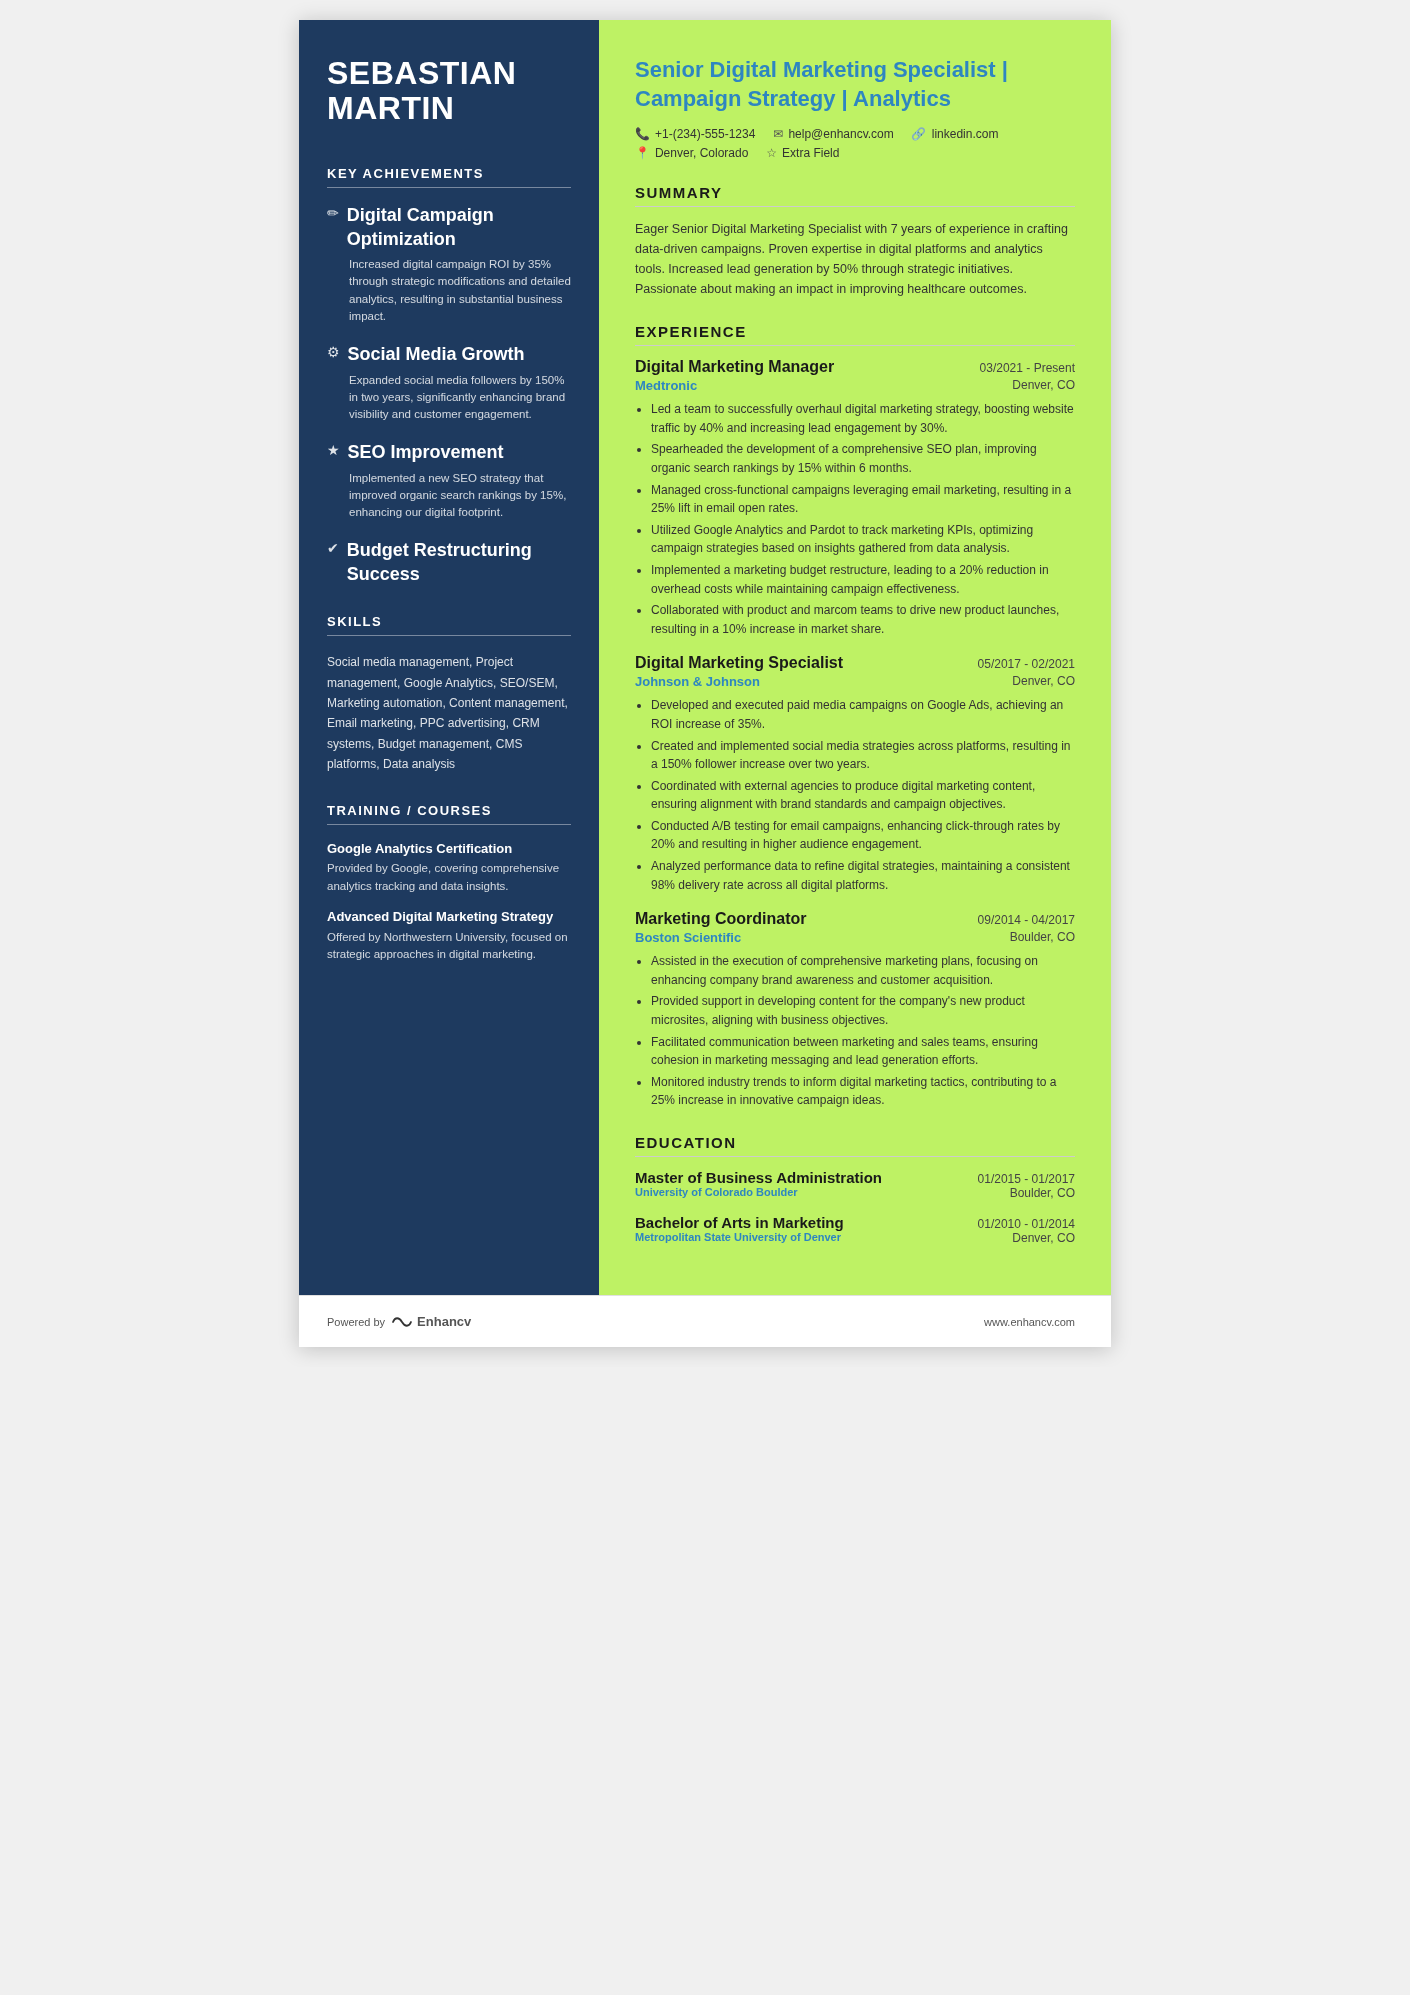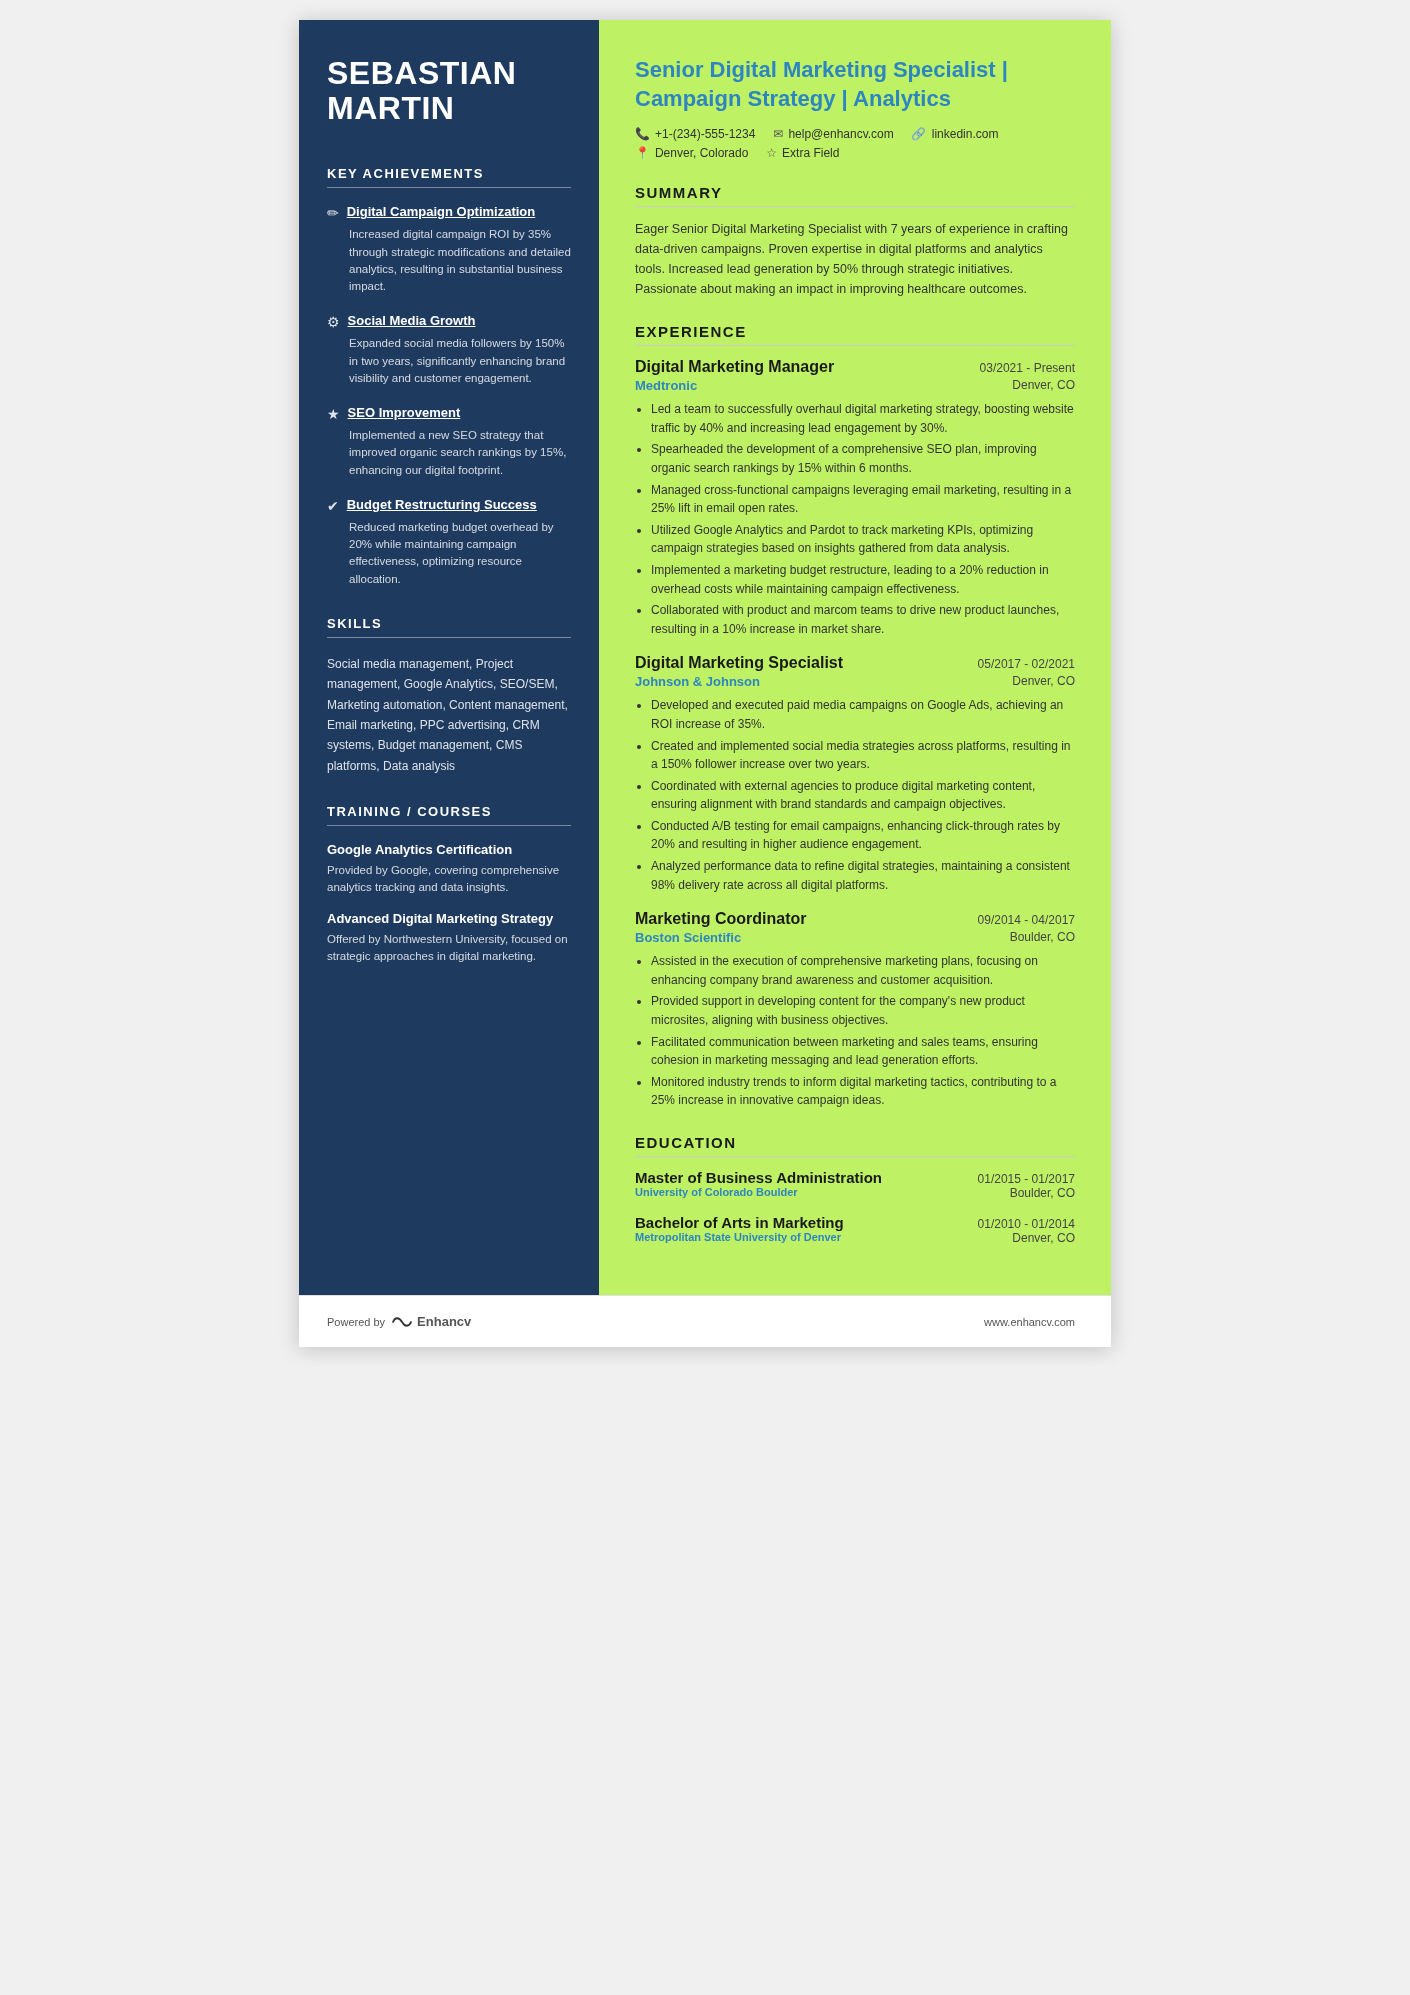--- a/index.html
+++ b/index.html
@@ -46,25 +46,24 @@
       gap: 8px;
       margin-bottom: 5px;
     }
     .achievement-icon {
       color: rgba(255,255,255,0.85);
       font-size: 14px;
       margin-top: 1px;
       flex-shrink: 0;
     }
     .achievement-title {
-      font-size: 13px;
+      font-size: 18px;
       font-weight: 700;
       color: white;
       line-height: 1.3;
-      text-decoration: underline;
     }
     .achievement-text {
       font-size: 11.5px;
       color: rgba(255,255,255,0.8);
       line-height: 1.5;
       padding-left: 22px;
     }
     .skills-text {
       font-size: 12px;
       color: rgba(255,255,255,0.85);
@@ -272,21 +271,20 @@
             <span class="achievement-title">SEO Improvement</span>
           </div>
           <div class="achievement-text">Implemented a new SEO strategy that improved organic search rankings by 15%, enhancing our digital footprint.</div>
         </div>
 
         <div class="achievement-item">
           <div class="achievement-header">
             <span class="achievement-icon">✔</span>
             <span class="achievement-title">Budget Restructuring Success</span>
           </div>
-          <div class="achievement-text">Reduced marketing budget overhead by 20% while maintaining campaign effectiveness, optimizing resource allocation.</div>
         </div>
       </div>
 
       <div class="sidebar-section-title">SKILLS</div>
       <div class="skills-text">Social media management, Project management, Google Analytics, SEO/SEM, Marketing automation, Content management, Email marketing, PPC advertising, CRM systems, Budget management, CMS platforms, Data analysis</div>
 
       <div class="sidebar-section-title">TRAINING / COURSES</div>
       <div>
         <div class="training-item">
           <div class="training-title">Google Analytics Certification</div>

